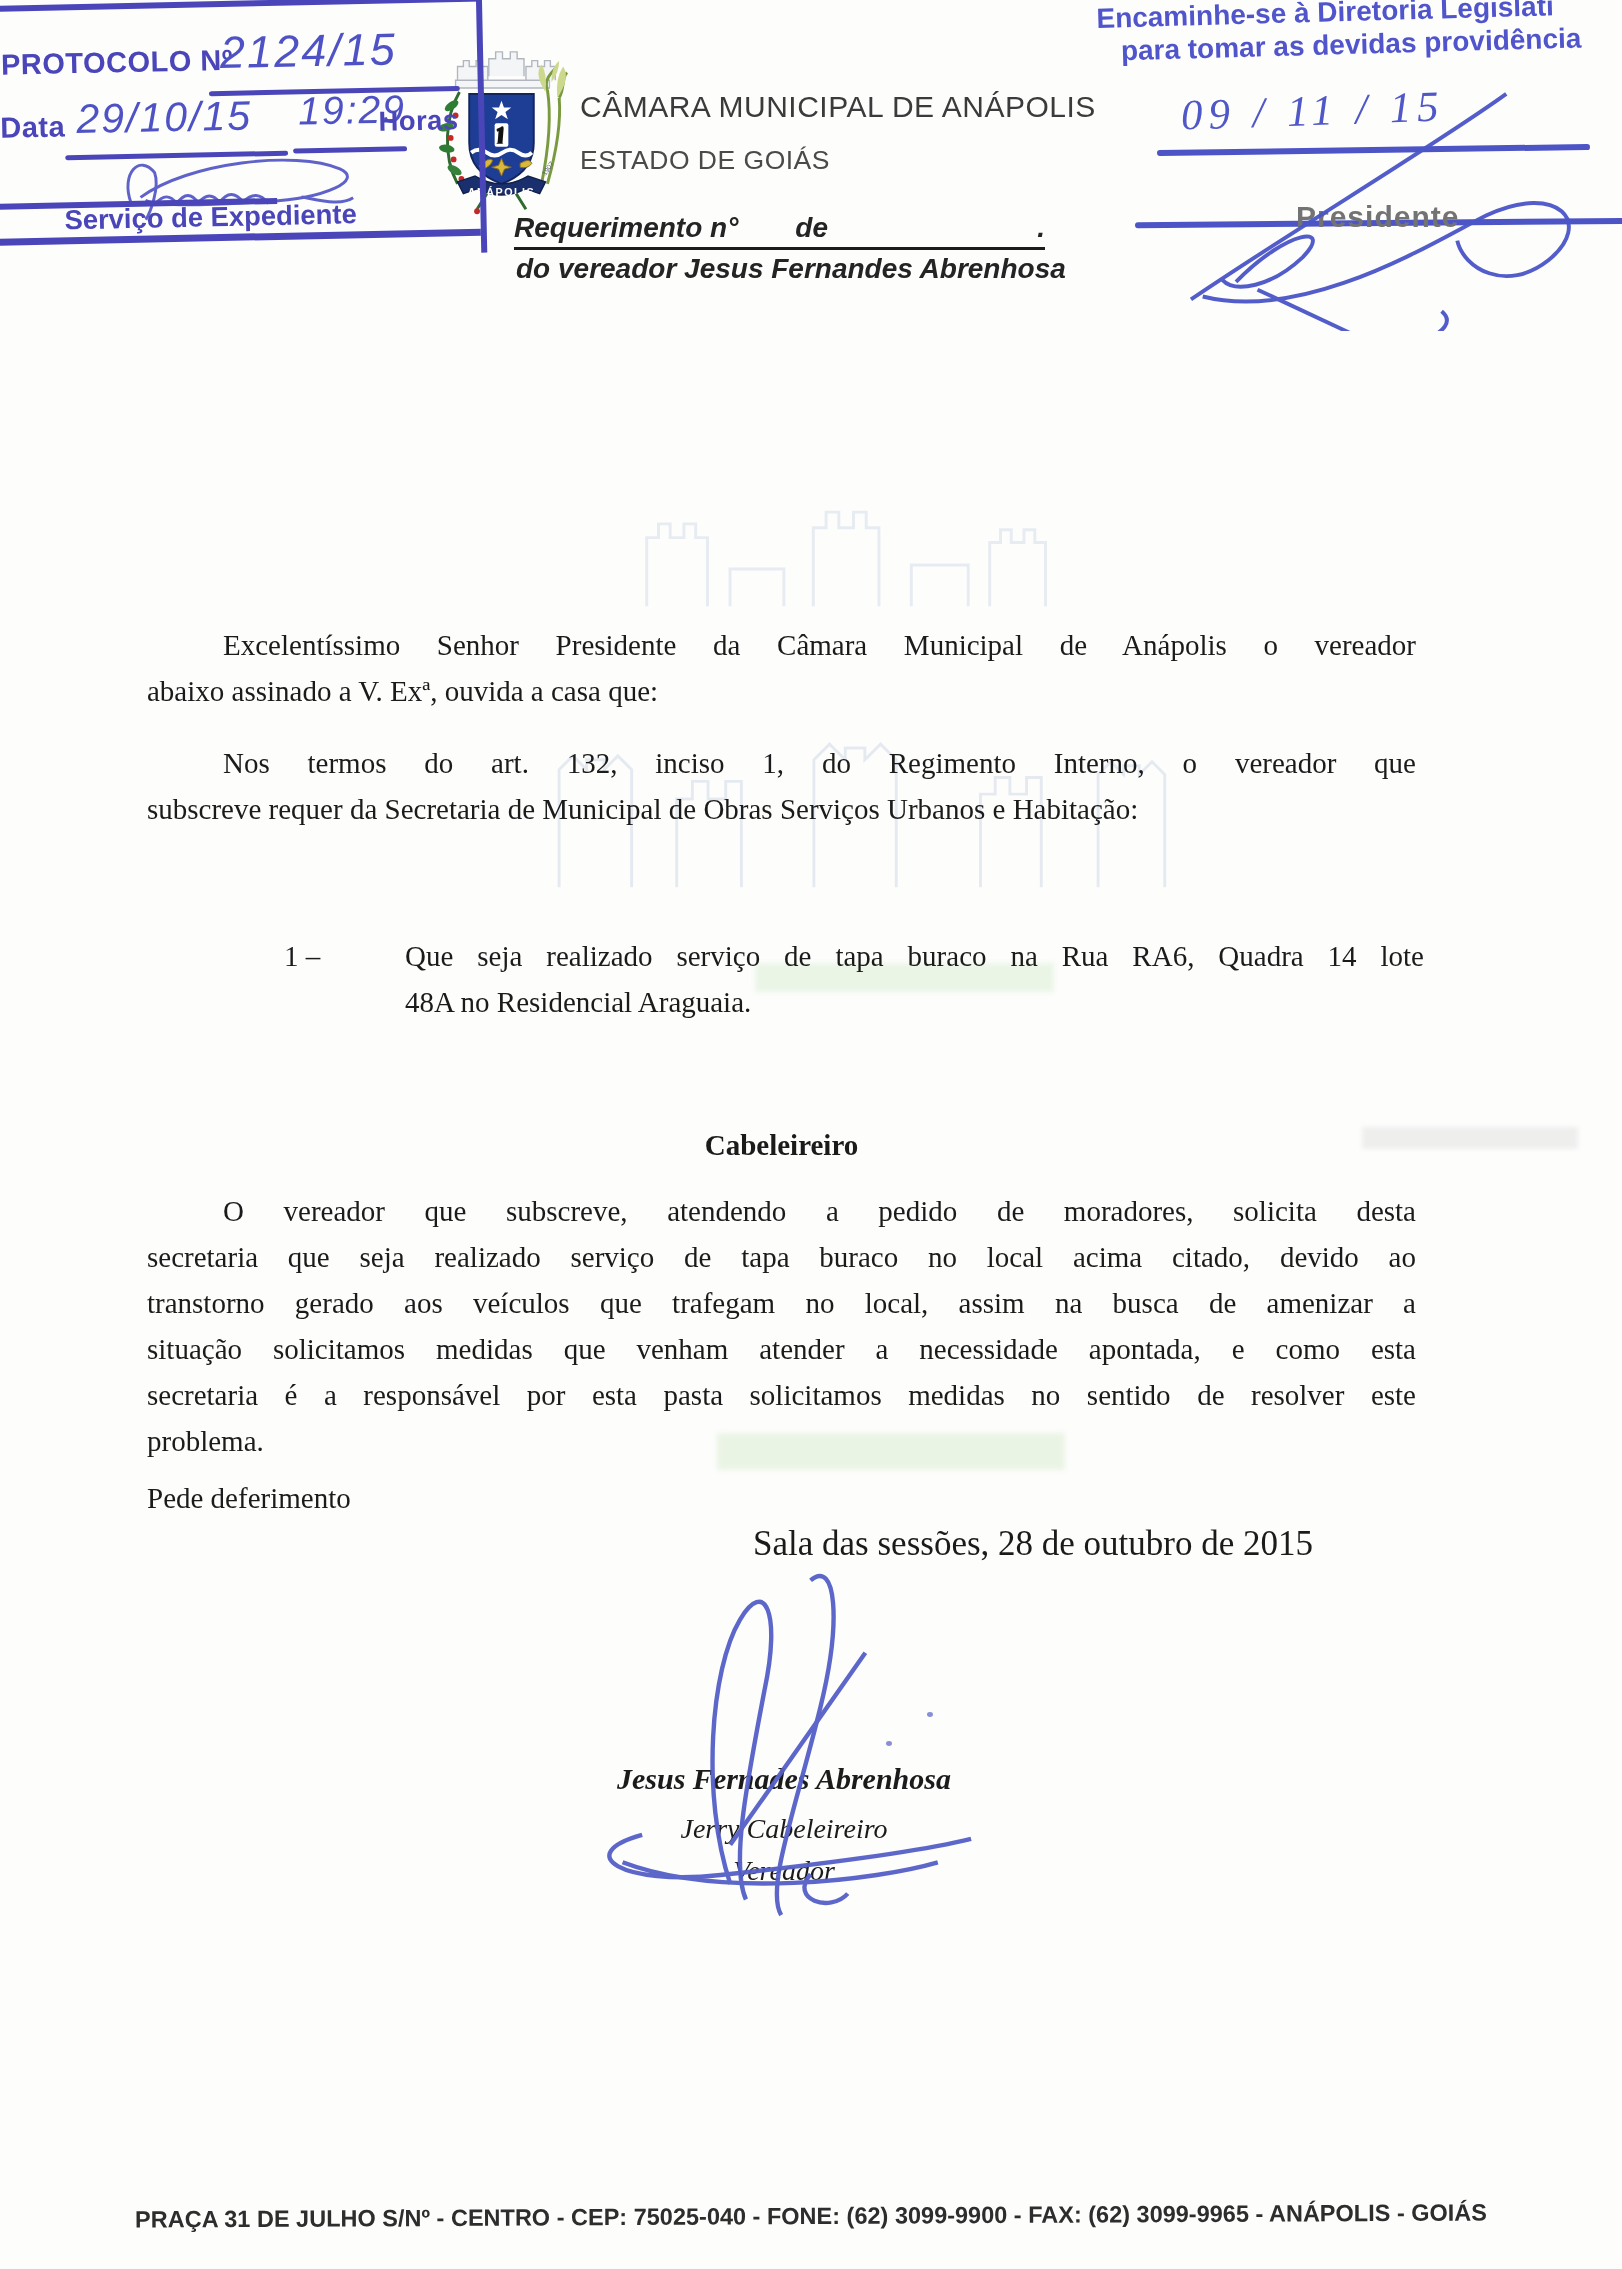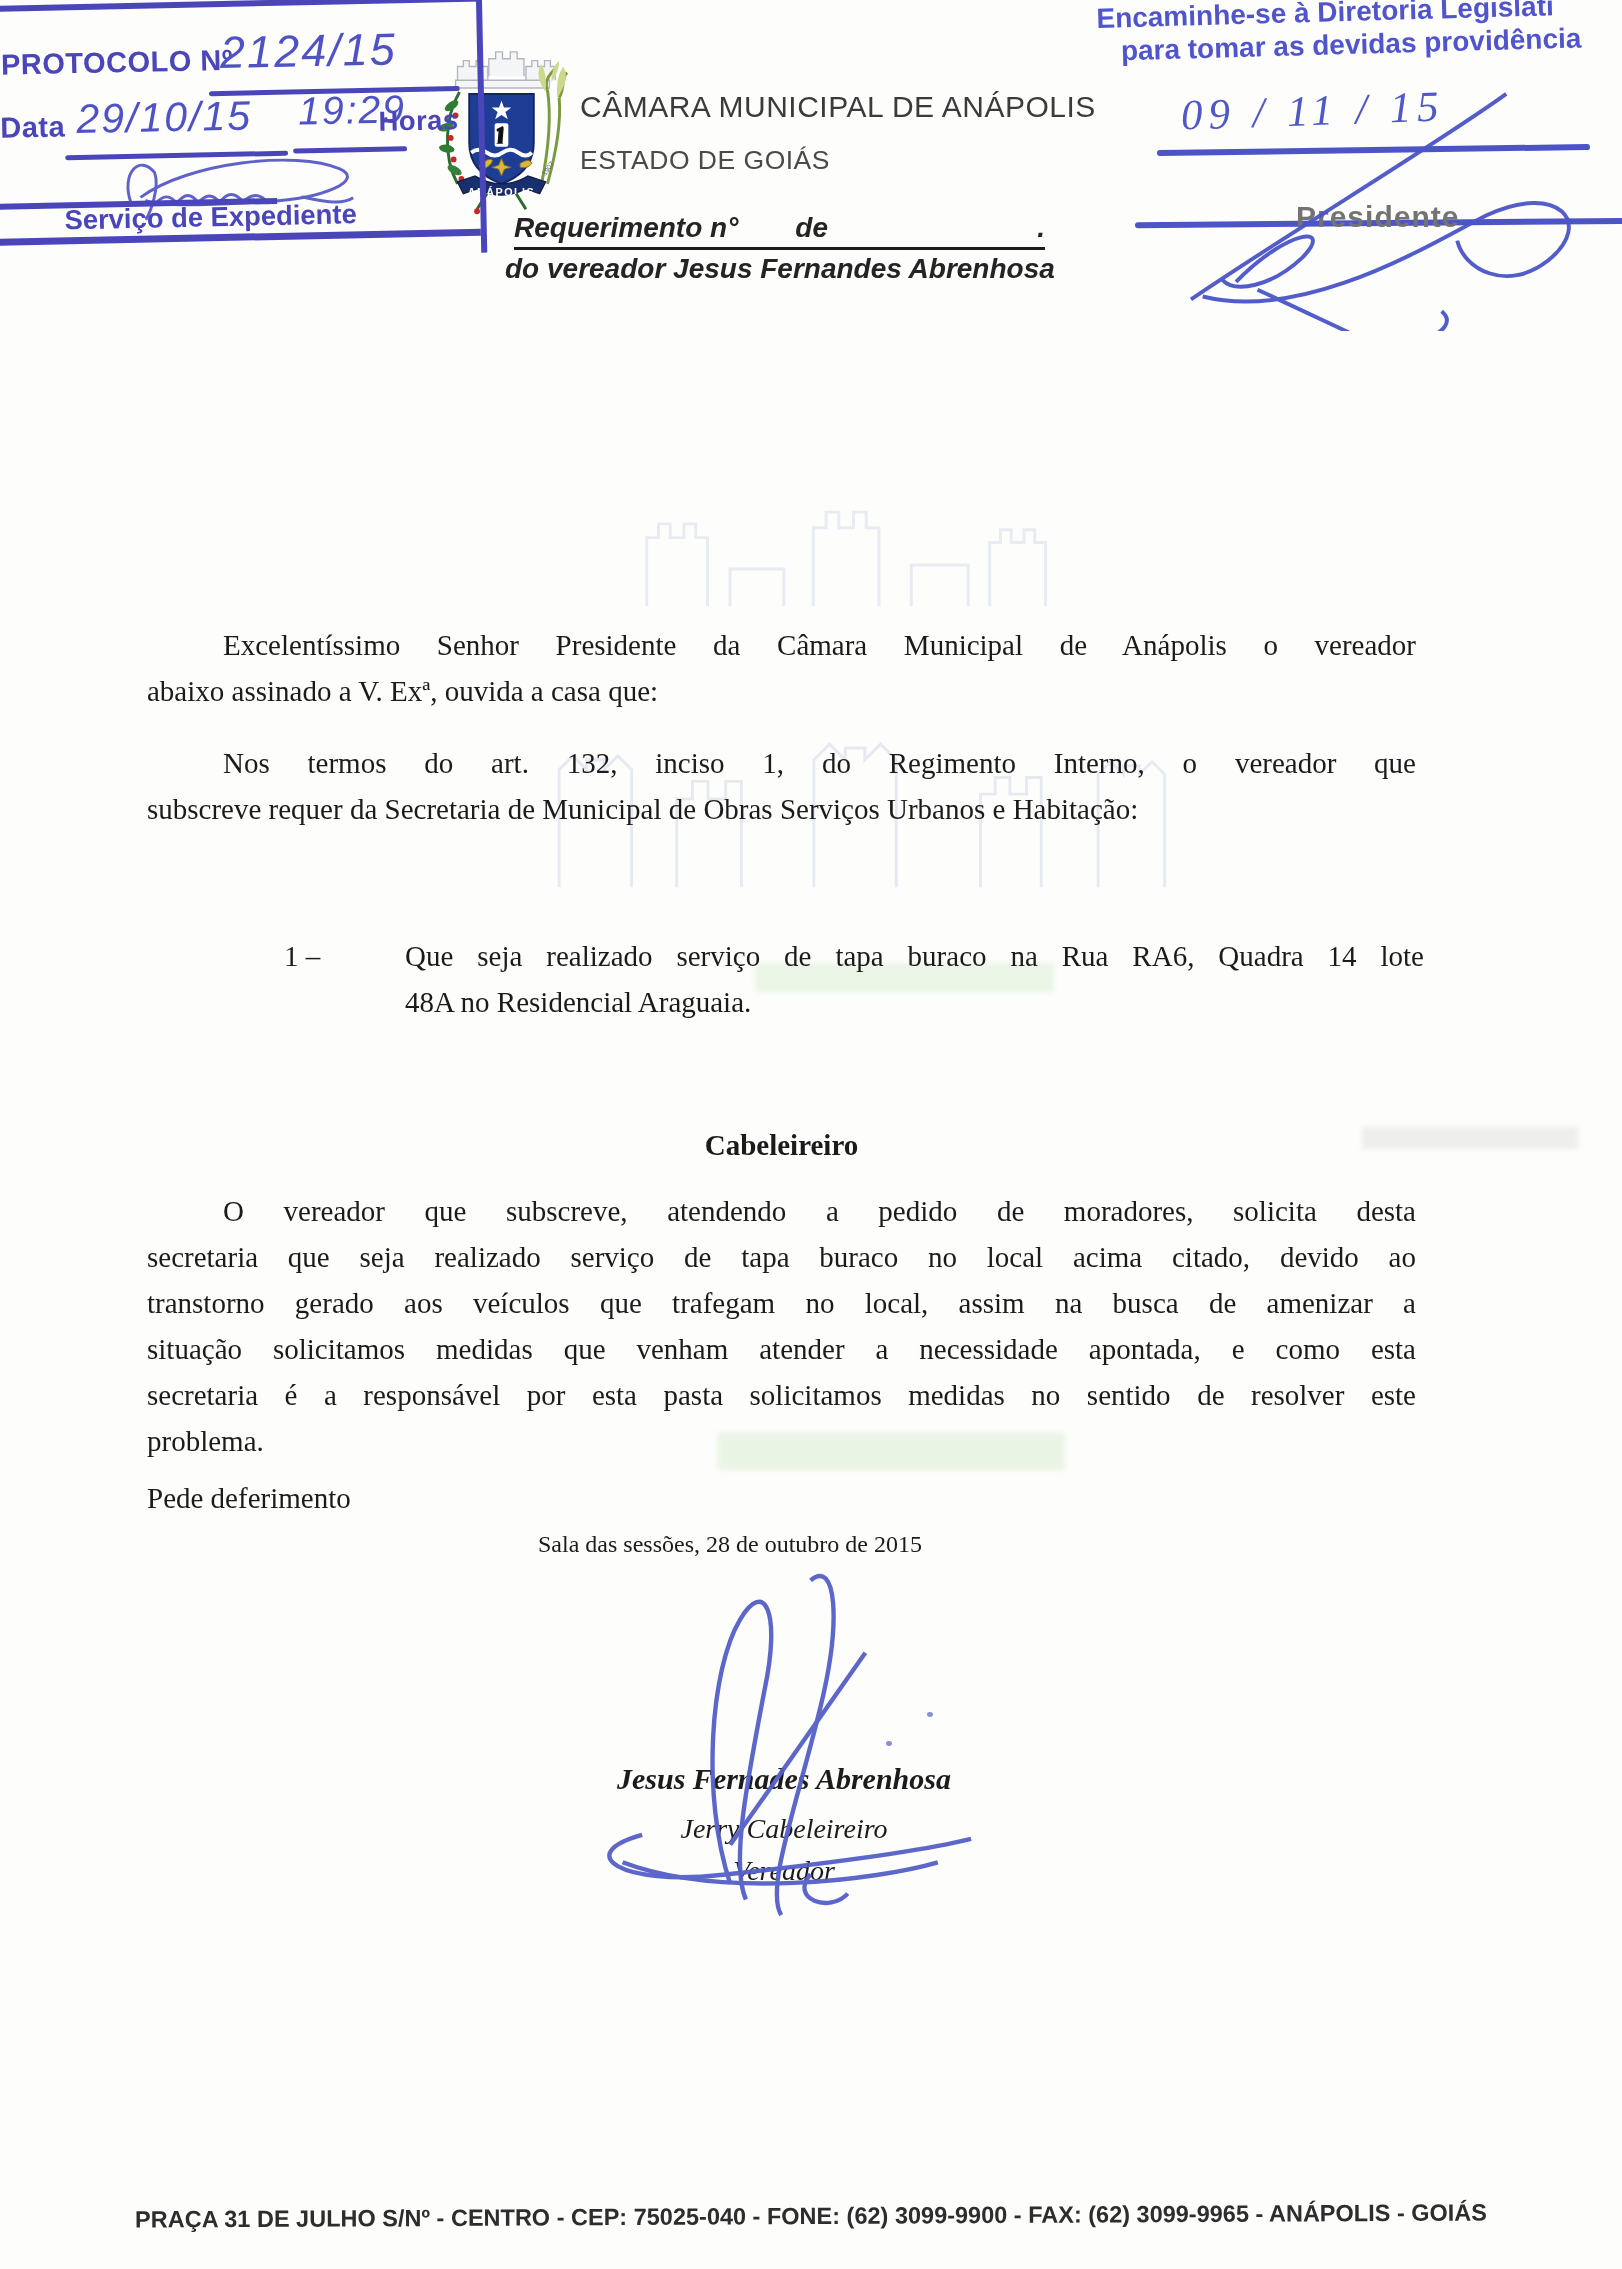--- a/index.html
+++ b/index.html
@@ -28,21 +28,21 @@
   .org-name{position:absolute;left:580px;top:90px;font-family:"Liberation Sans",sans-serif;
     font-weight:normal;font-size:30px;color:#3b3b3b;letter-spacing:0.5px;white-space:nowrap;}
   .state-line{position:absolute;left:580px;top:145px;font-family:"Liberation Sans",sans-serif;
     font-size:26.5px;color:#4a4a4a;letter-spacing:0.5px;white-space:nowrap;}
   
   .title-row{position:absolute;left:514px;top:212px;width:531px;display:flex;align-items:baseline;
     border-bottom:3.9px solid #1c1c1c;padding-bottom:2.9px;
     font-family:"Liberation Sans",sans-serif;font-weight:bold;font-style:italic;font-size:28px;color:#242424;}
   .title-de{margin-left:57px;}
   .title-period{margin-left:auto;}
-  .subtitle{position:absolute;left:505px;top:253px;font-family:"Liberation Sans",sans-serif;
+  .subtitle{position:absolute;left:516px;top:253px;font-family:"Liberation Sans",sans-serif;
     font-weight:bold;font-style:italic;font-size:28px;color:#242424;white-space:nowrap;}
   
   .fwd-stamp{position:absolute;left:1096px;top:2px;width:608px;transform:rotate(-1.6deg);
     transform-origin:top left;color:#5055cc;font-family:"Liberation Sans",sans-serif;
     font-weight:bold;font-size:28px;line-height:33px;z-index:3;}
   .fwd-line2{margin-left:23.5px;}
   .fwd-date{position:absolute;left:1181px;top:86px;font-size:43px;font-style:italic;color:#5058c8;
     letter-spacing:5.9px;transform:rotate(-2deg);white-space:nowrap;z-index:3;}
   .fwd-rule1{position:absolute;left:1157px;top:147px;width:433px;height:5.9px;background:#4d55c6;
     border-radius:2.9px;transform:rotate(-.8deg);z-index:3;}
@@ -57,21 +57,21 @@
   .indent{padding-left:76px;}
   .summary-block{position:absolute;left:784px;top:387px;width:580px;font-weight:bold;}
   .salutation{position:absolute;left:147px;top:622px;width:1269px;}
   .legal{position:absolute;left:147px;top:740px;width:1269px;}
   .item1-num{position:absolute;left:284px;top:933px;height:46px;line-height:46px;font-size:29px;}
   .item1{position:absolute;left:405px;top:933px;width:1019px;}
   .just-title{position:absolute;left:147px;top:1122px;width:1269px;text-align:center;
     font-weight:bold;font-size:29px;height:46px;line-height:46px;}
   .justification{position:absolute;left:147px;top:1188px;width:1269px;}
   .closing1{position:absolute;left:147px;top:1475px;width:1166px;text-align:left;font-size:29px;height:46px;line-height:46px;}
-  .closing2{position:absolute;left:147px;top:1521px;width:1166px;text-align:center;font-size:24px;height:46px;line-height:46px;}
+  .closing2{position:absolute;left:147px;top:1521px;width:1166px;text-align:right;font-size:35px;height:46px;line-height:46px;}
   
   .sig-svg{position:absolute;left:583px;top:1551px;z-index:2;}
   .sig-name{position:absolute;left:392px;top:1762px;width:784px;text-align:center;
     font-weight:bold;font-style:italic;font-size:30px;z-index:1;}
   .sig-alias{position:absolute;left:392px;top:1813px;width:784px;text-align:center;
     font-style:italic;font-size:28px;z-index:1;}
   .sig-role{position:absolute;left:392px;top:1855px;width:784px;text-align:center;
     font-style:italic;font-size:28px;z-index:1;}
   .pen-dot{position:absolute;width:5.9px;height:4.9px;border-radius:50%;background:#5560c8;opacity:.7;}
   

